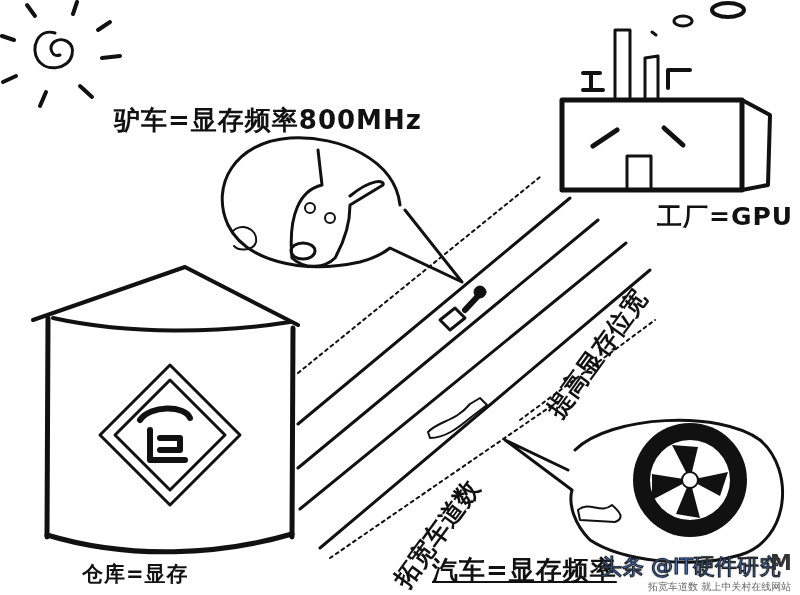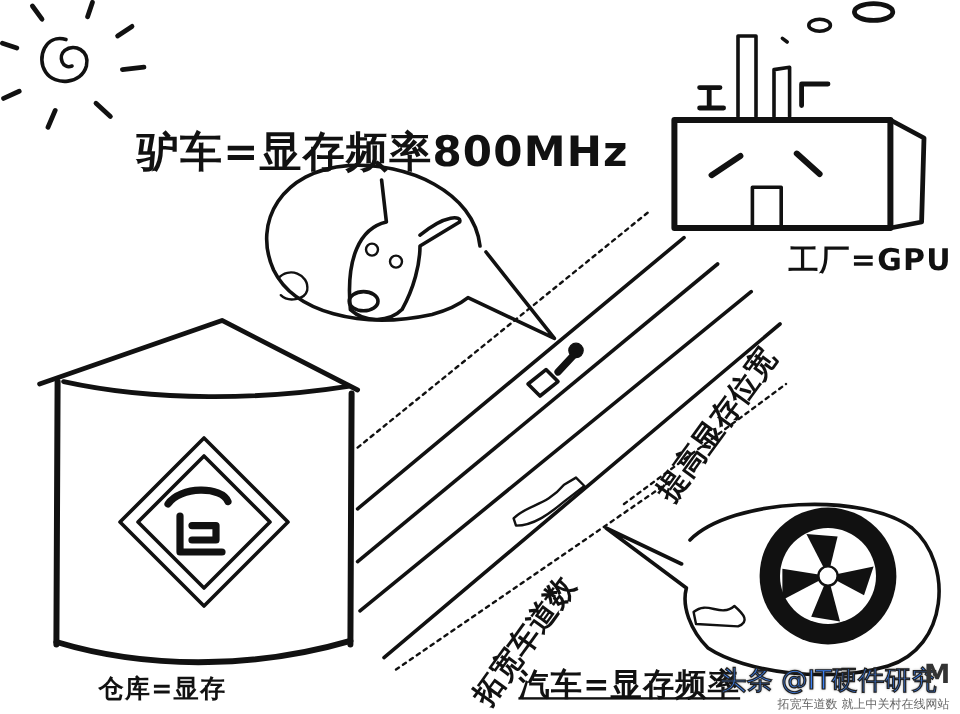--- a/index.html
+++ b/index.html
@@ -1,19 +1,19 @@
 <!DOCTYPE html>
 <html><head>
 <meta charset="utf-8">
 <style>
   html, body { margin:0; padding:0; background:#ffffff; }
   body { width:800px; height:595px; position:relative; overflow:hidden; font-family:"DejaVu Sans", sans-serif; }
   .scene { position:absolute; left:0; top:0; width:800px; height:595px; }
   .label { position:absolute; font-weight:bold; color:#111; white-space:nowrap; font-family:"DejaVu Sans", sans-serif; letter-spacing:1px; }
-  .label-donkey { left:114px; top:103px; font-size:35px; }
+  .label-donkey { left:114px; top:103px; font-size:26px; }
   .label-factory { left:657px; top:200px; font-size:25px; }
   .label-warehouse { left:82px; top:560px; font-size:21px; }
   .label-car { left:432px; top:553px; font-size:26px;text-decoration:underline; }
   .rot { position:absolute; font-weight:bold; font-size:25px; color:#111; white-space:nowrap; transform-origin:left center; }
   .rot-lanes { left:400px; top:568px; transform:rotate(-54deg); }
   .rot-width { left:553px; top:398px; transform:rotate(-54deg); }
   .wm { position:absolute; left:600px; top:552px; font-size:22px; color:#3b82f6; -webkit-text-stroke:1px #222; text-shadow:0 0 2px #333; white-space:nowrap; }
   .wm-sub { position:absolute; left:648px; top:580px; font-size:10px; color:#666; white-space:nowrap; }
   .wm-brand { position:absolute; left:770px; top:550px; font-size:22px; color:#333; font-weight:bold; }
 </style>

